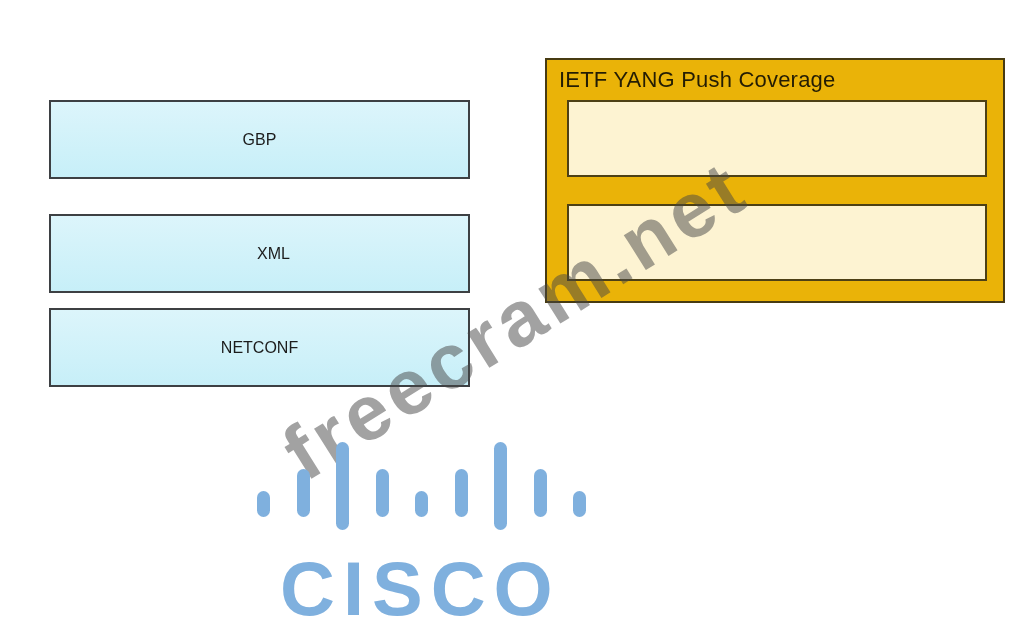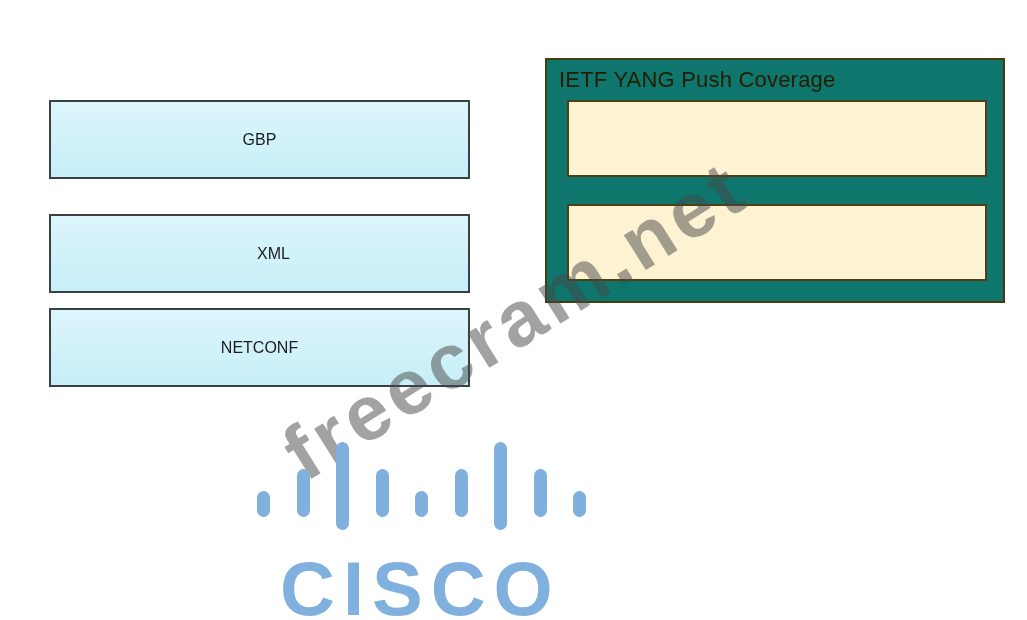--- a/index.html
+++ b/index.html
@@ -16,21 +16,21 @@
     font-size:16px;color:#1c1c1c;
   }
   .drag-item:nth-of-type(1){top:100px;}
   .drag-item:nth-of-type(2){top:214px;padding-left:28px;}
   .drag-item:nth-of-type(3){top:308px;}
   .drag-item:nth-of-type(4){top:413px;align-items:center;}
 
   
   .drop-group{
     position:absolute;left:545px;width:460px;height:245px;
-    background:#0f766e;border:2px solid #473b12;box-sizing:border-box;
+    background:#eab308;border:2px solid #473b12;box-sizing:border-box;
   }
   .drop-group.g1{top:58px;}
   .drop-group.g2{top:334px;}
   .group-title{
     position:absolute;left:12px;top:7px;
     font-size:22px;color:#241d04;letter-spacing:0.2px;
   }
   .drop-slot{
     position:absolute;left:20px;width:420px;height:77px;
     background:#fdf3d2;border:2px solid #4d4015;box-sizing:border-box;

